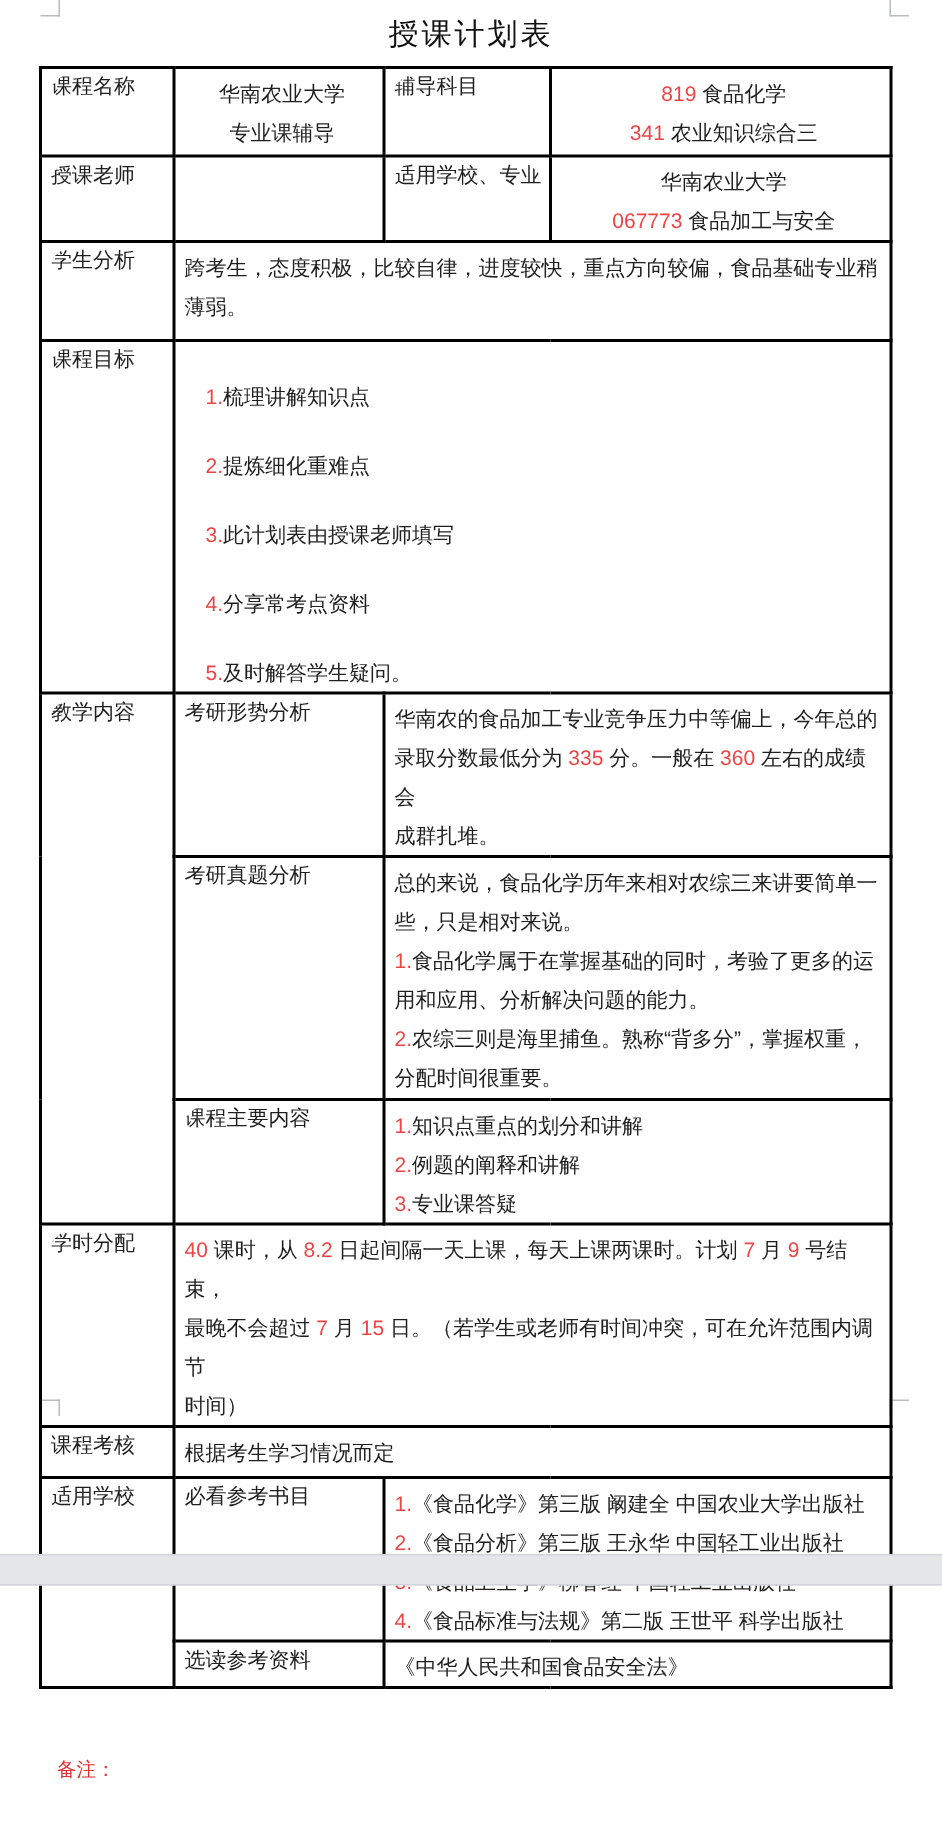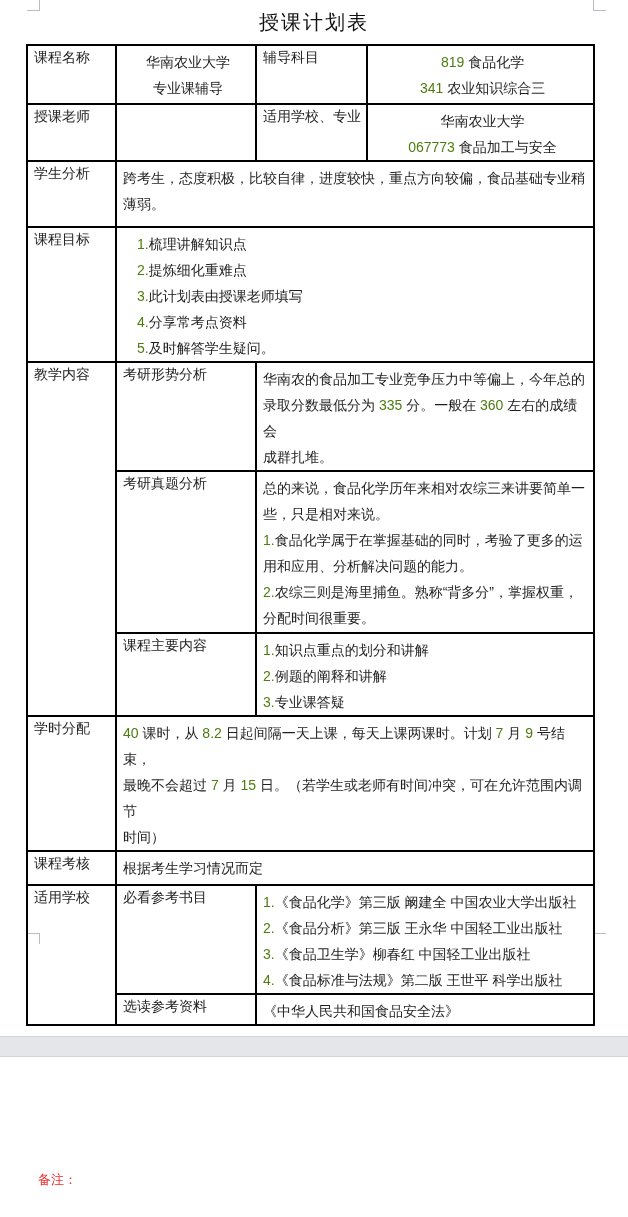--- a/index.html
+++ b/index.html
@@ -31,26 +31,26 @@
     border-collapse:collapse;table-layout:fixed;
     font-size:14px;
   }
   table.plan td{
     border:2px solid #000;
     vertical-align:top;
     padding:3px 2px 0 6px;
     box-sizing:border-box;
     overflow:hidden;
   }
-  td.lbl{padding:5px 2px 0 6px;}
+  td.lbl{padding:5px 2px 0 6px;border-radius:28px;}
   td.mid{vertical-align:middle;padding-top:0;}
   td.ctr{text-align:center;vertical-align:middle;padding:0 2px;}
   .tl-line{line-height:26px;}
-  .goals .tl-line{padding-left:14px;}
-  .num{color:#4d7c0f;}
+  .goals .tl-line{padding-left:14px;margin-top:20px;}
+  .num{color:#ef4444;}
   
   .page-break{
     position:absolute;left:0;top:1036px;width:628px;height:19px;
     background:#e4e6e9;
     border-top:1px solid #d2d4d8;border-bottom:1px solid #d2d4d8;
   }
   
   .remarks{
     position:absolute;left:38px;top:1168px;width:560px;
     font-size:13px;

